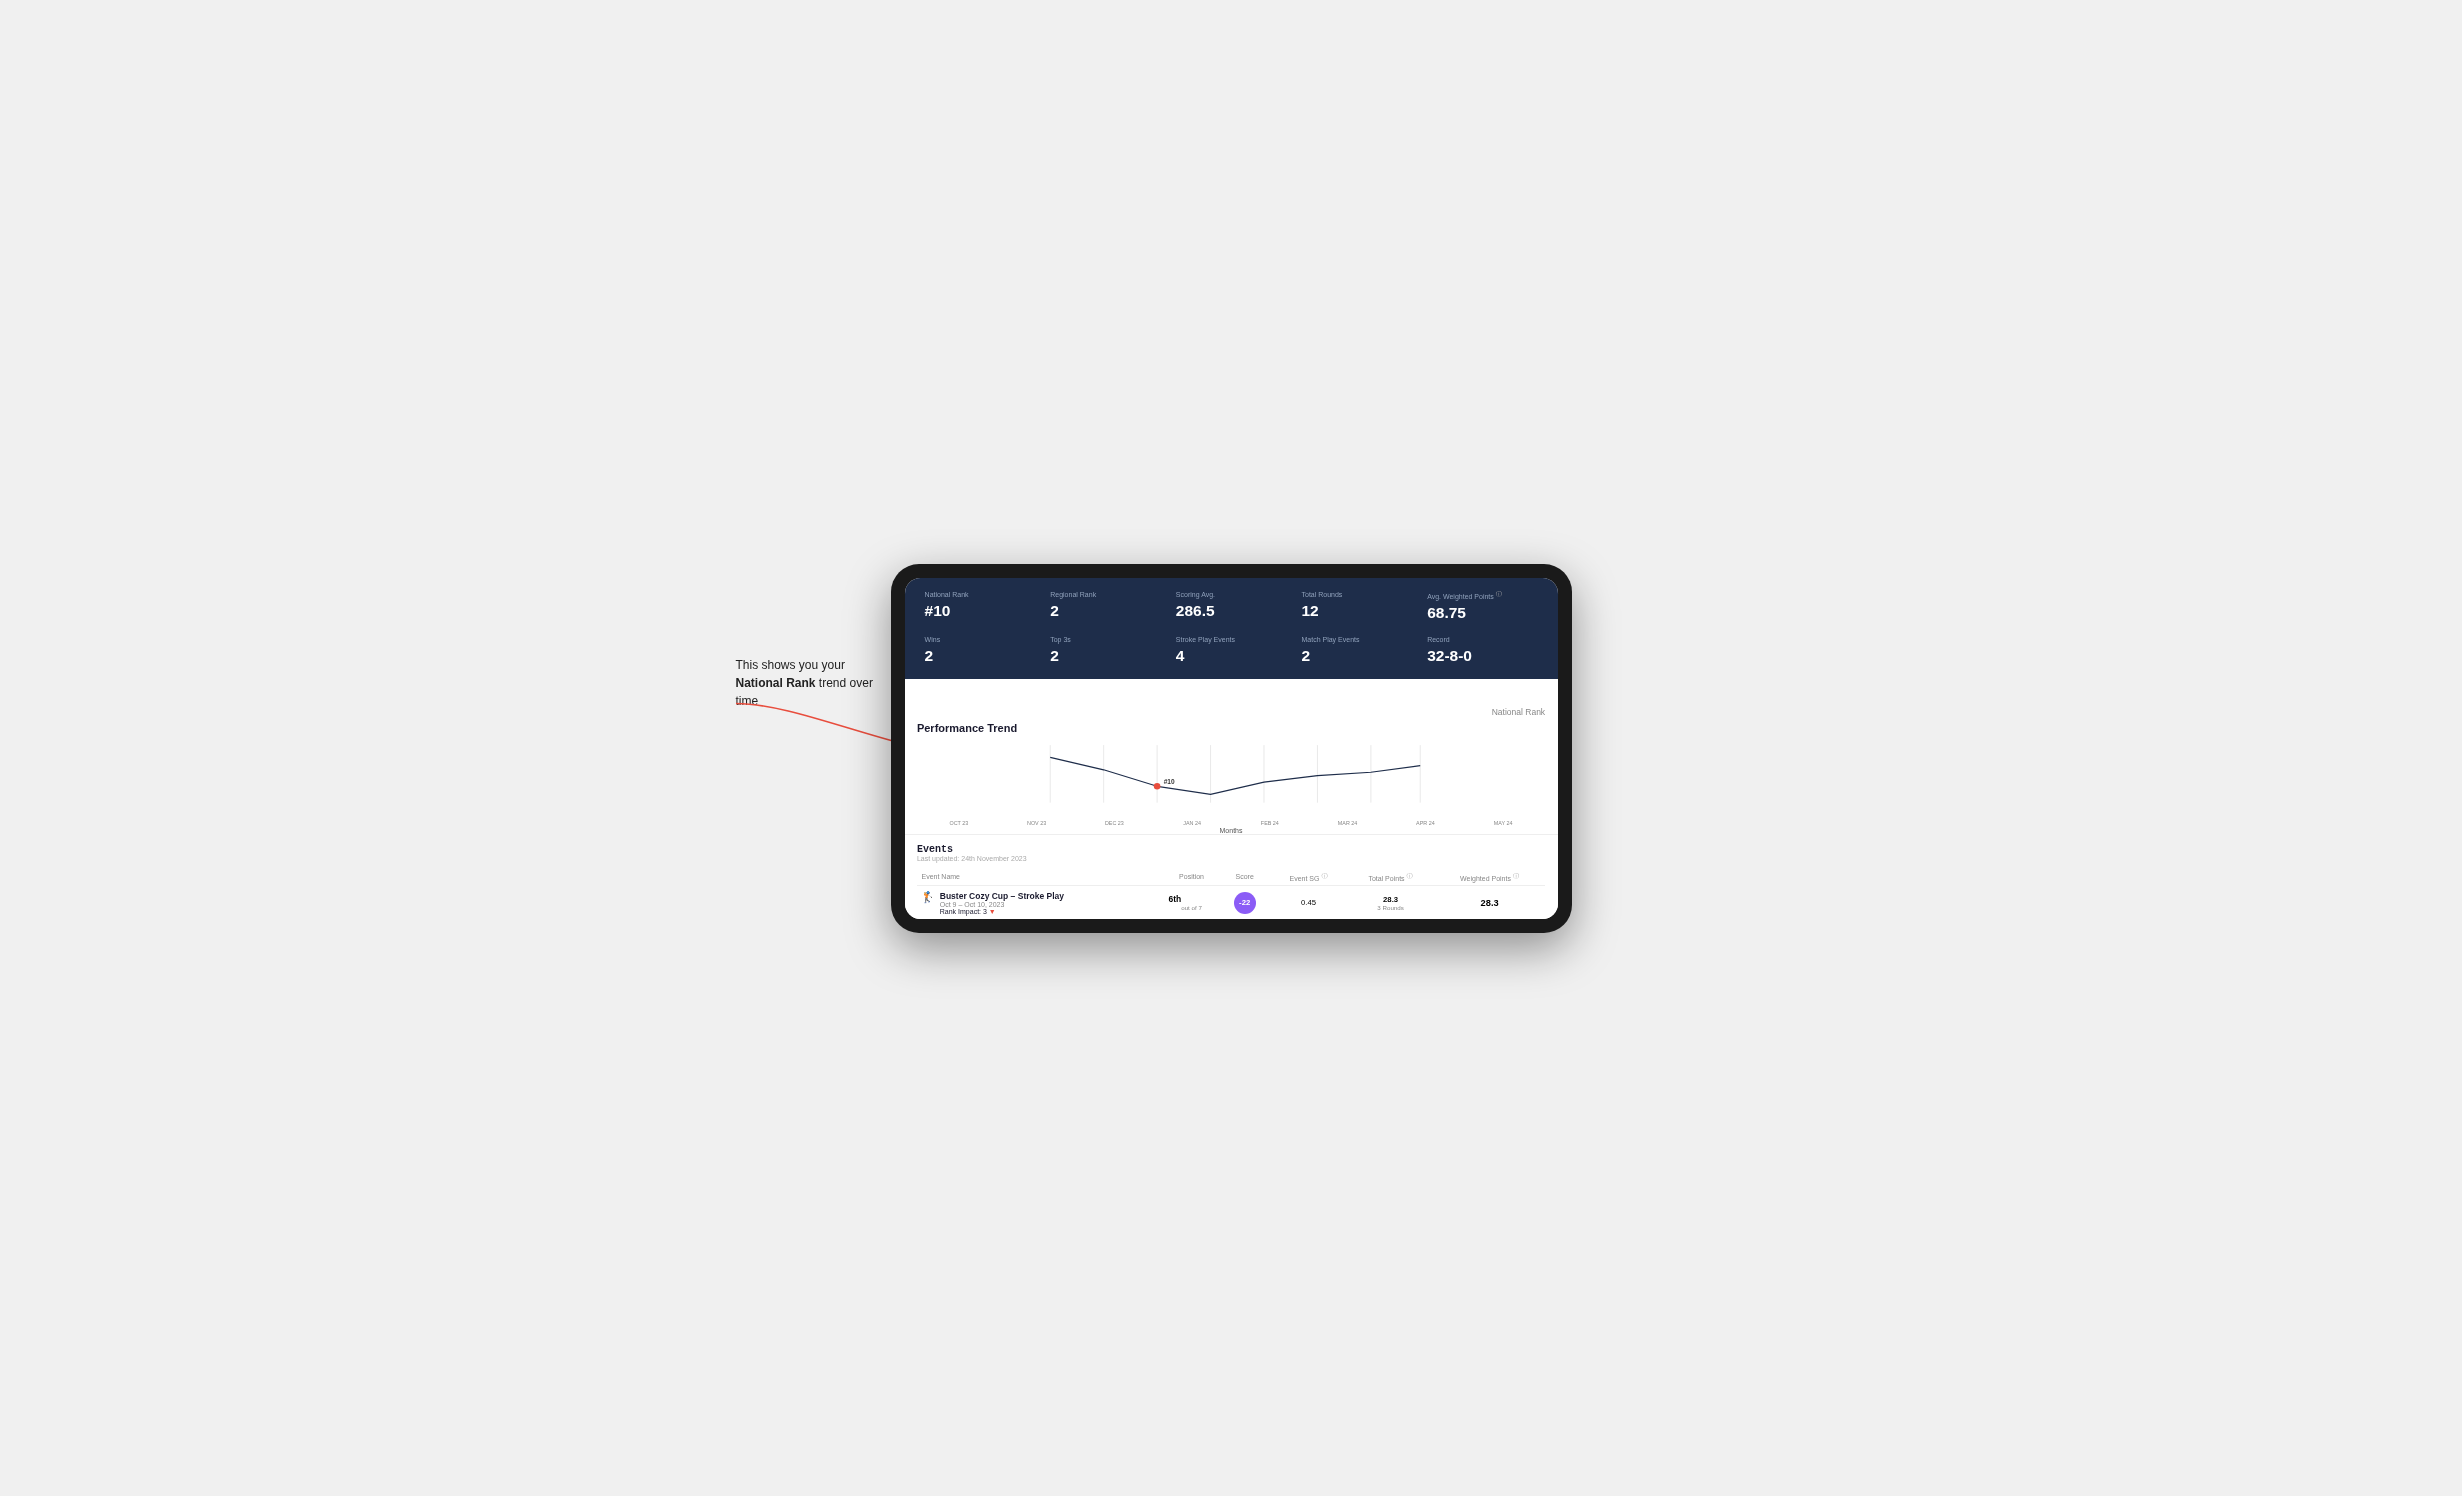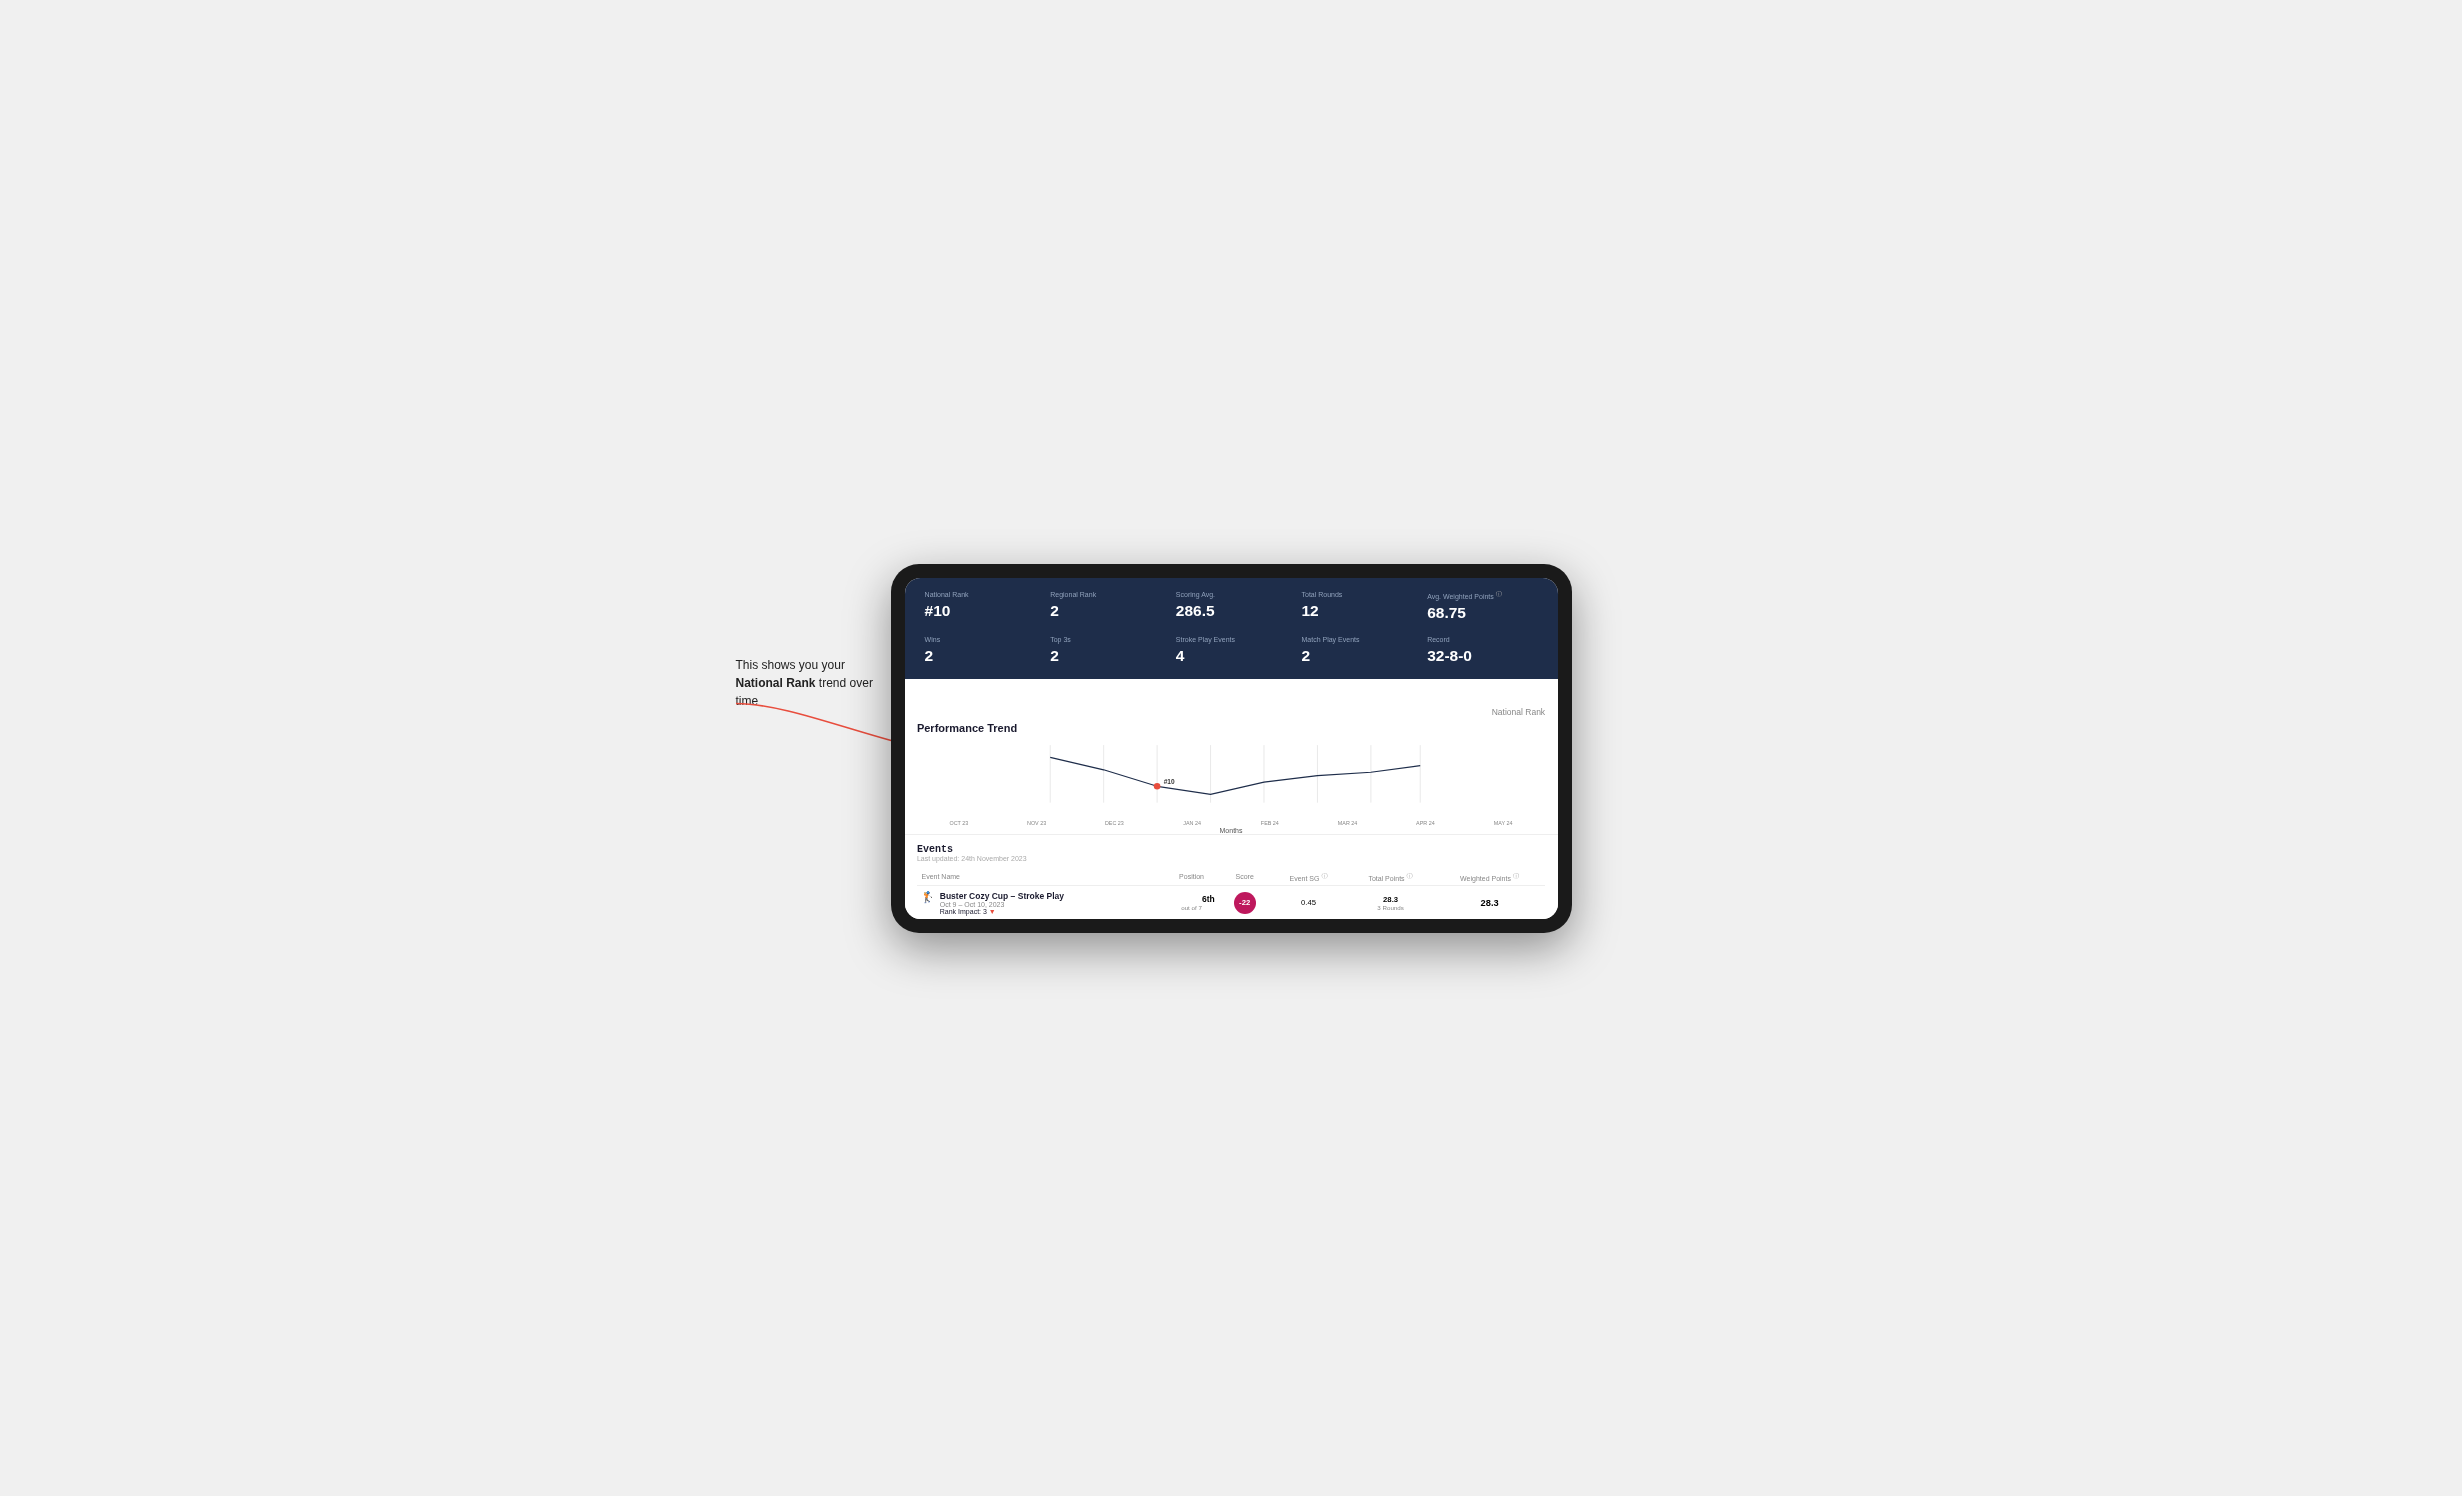--- a/index.html
+++ b/index.html
@@ -218,39 +218,39 @@
 
     .rank-impact-badge {
       display: inline-flex;
       align-items: center;
       gap: 1.5px;
       color: #e84d3d;
       font-size: 7px;
     }
 
     .score-badge {
-      background: #be185d;
+      background: #8b5cf6;
       color: #fff;
       border-radius: 50%;
       width: 22px;
       height: 22px;
       display: flex;
       align-items: center;
       justify-content: center;
       font-size: 7.7px;
       font-weight: 700;
       margin: 0 auto;
     }
 
     .td-center {
       text-align: center;
     }
 
     .position-text {
-      text-align: right;
+      text-align: left;
       font-size: 8.5px;
       font-weight: 600;
     }
 
     .position-sub {
       font-size: 6.2px;
       color: #888;
       text-align: center;
     }
 

